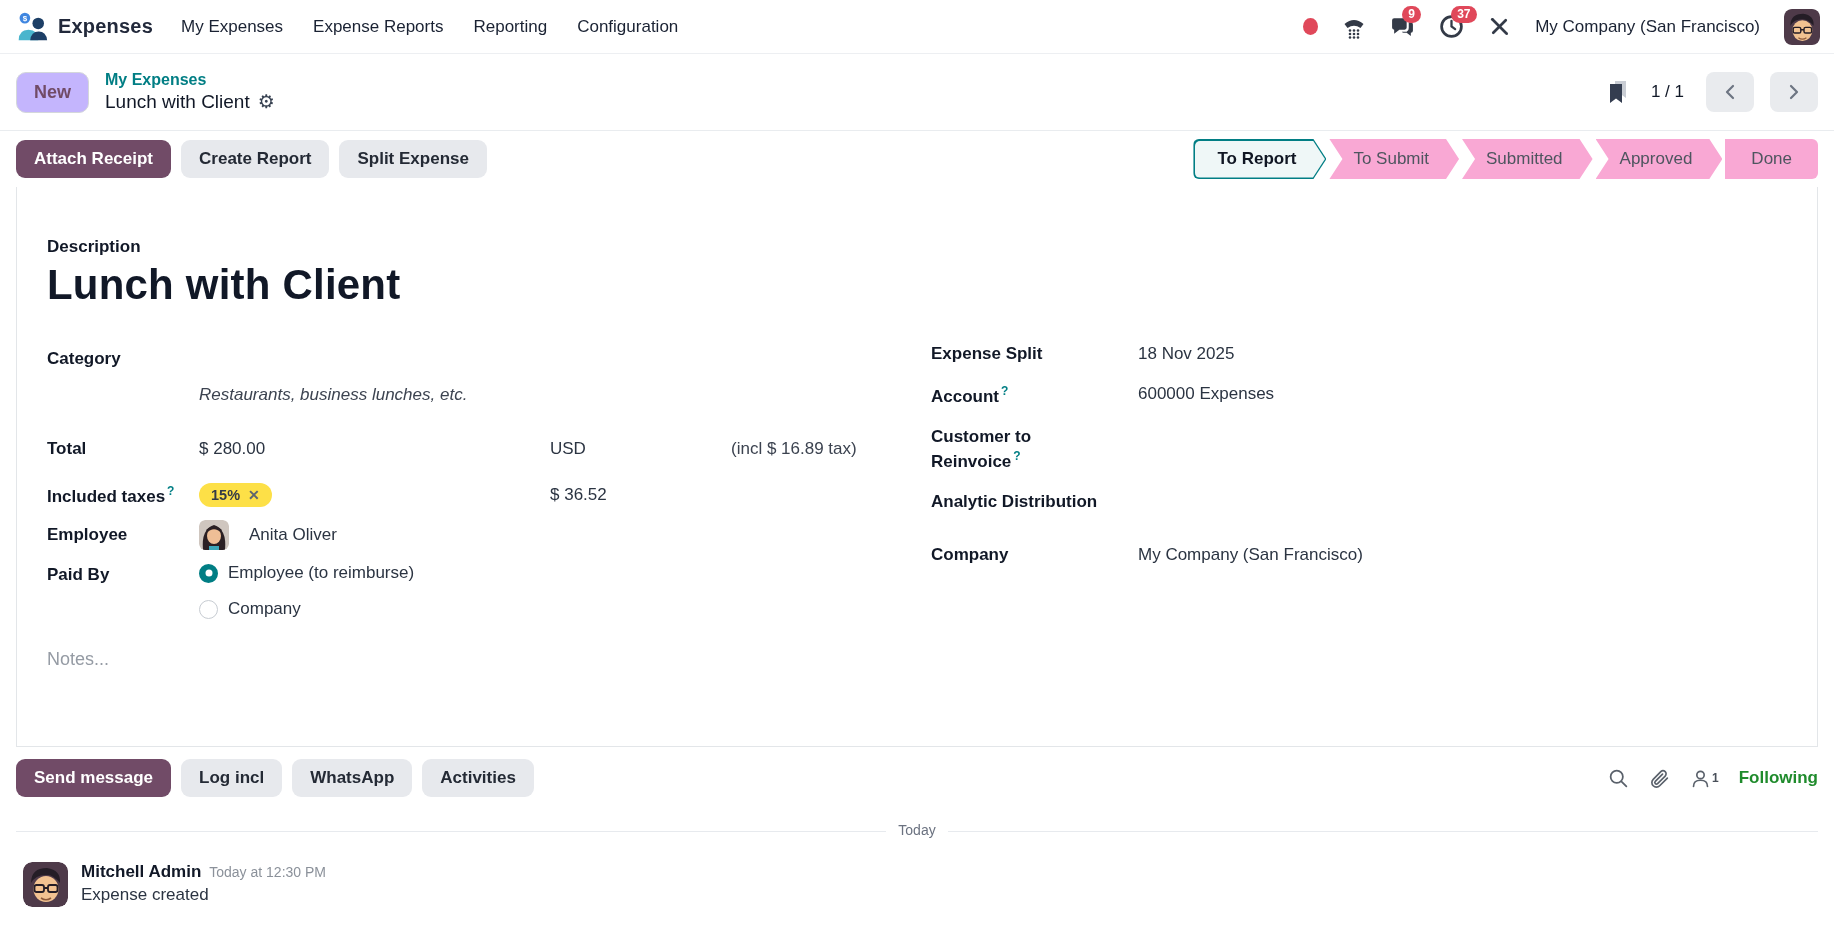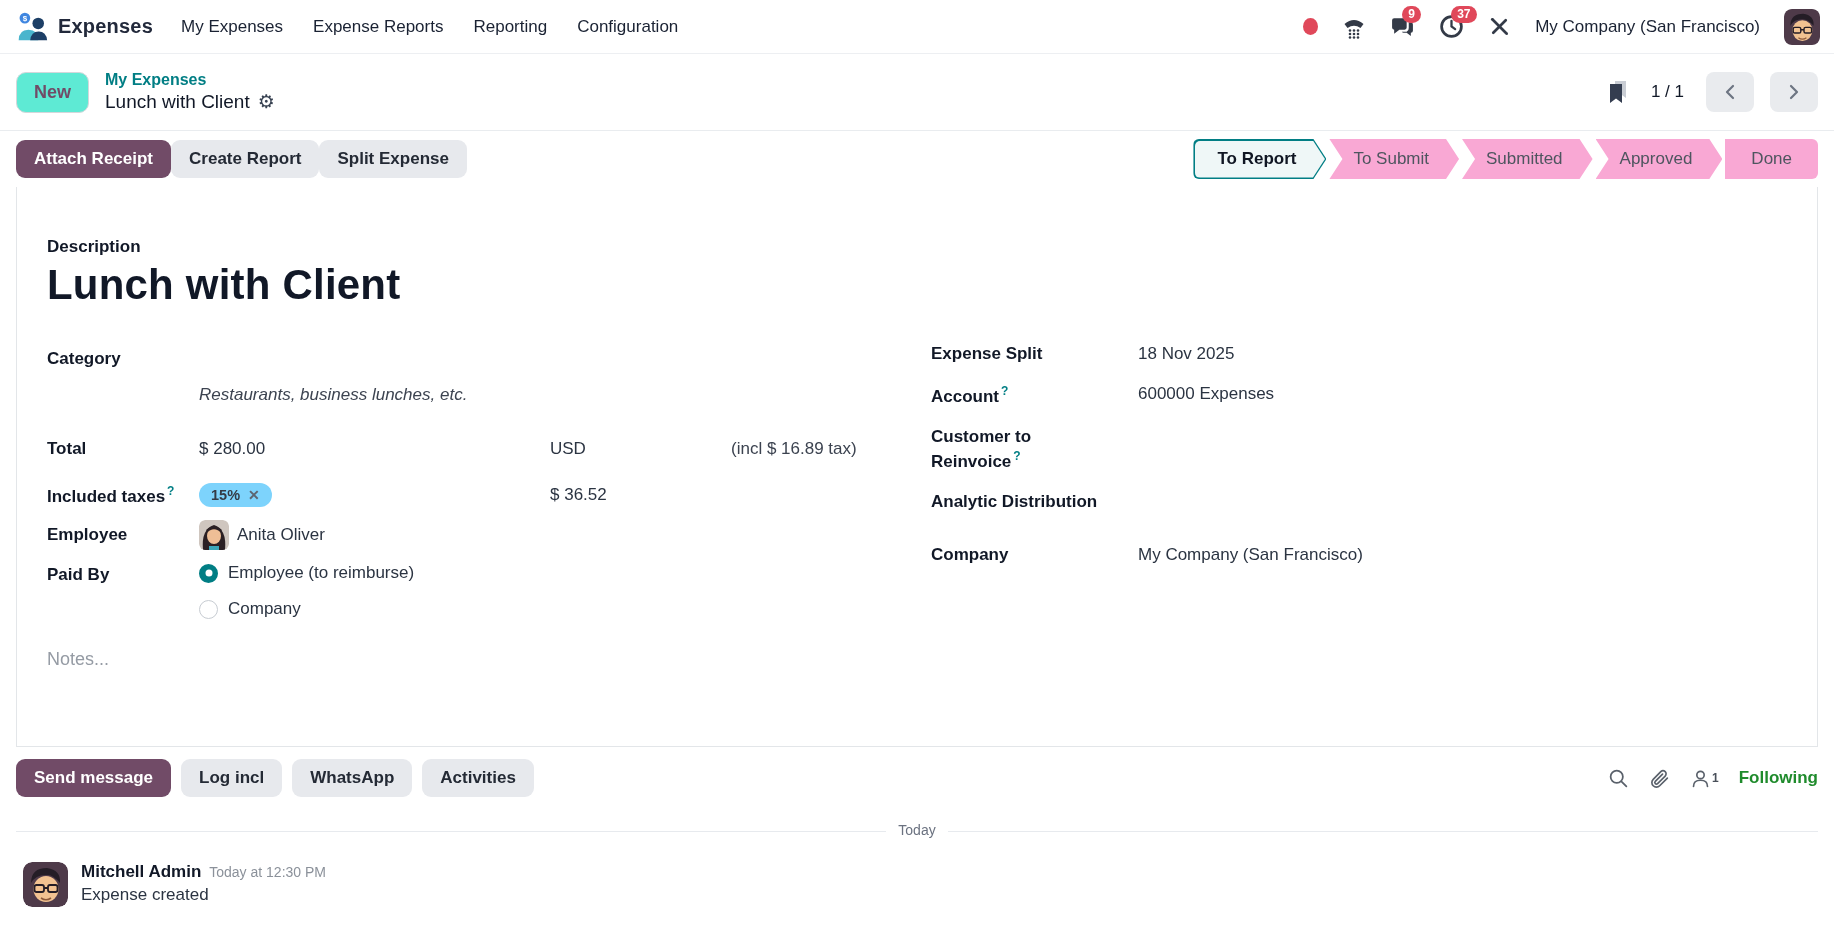--- a/index.html
+++ b/index.html
@@ -17,36 +17,36 @@
   .rec-dot { width:15px; height:17px; border-radius:50%; background:#e0485a; }
   .sys-icon { position:relative; display:flex; align-items:center; cursor:pointer; }
   .badge { position:absolute; top:-8px; left:12px; background:#e0485a; color:#fff;
     font-size:12px; font-weight:700; border-radius:10px; padding:1px 6px; line-height:15px; }
   .company-name { font-size:17px; color:#1a2233; cursor:pointer; }
   .nav-avatar { width:36px; height:36px; border-radius:8px; overflow:hidden; cursor:pointer; }
 
   
   .control-panel { height:77px; display:flex; align-items:center; padding:0 16px;
     background:#fff; border-bottom:1px solid #e9ecef; }
-  .btn-new { font-size:18px; font-weight:700; color:#714B67; background:#5eead4;
+  .btn-new { font-size:18px; font-weight:700; color:#714B67; background:#c4b5fd;
     border:1px solid #d4d7db; border-radius:10px; padding:9px 17px; cursor:pointer; margin-right:16px; }
   .breadcrumbs { display:flex; flex-direction:column; justify-content:center; line-height:1.25; }
   .bc-parent { color:#017E84; font-size:16px; font-weight:700; cursor:pointer; }
   .bc-current { display:flex; align-items:center; gap:8px; font-size:19px; color:#111827; }
   .gear-glyph { font-size:19px; color:#374151; cursor:pointer; }
   .cp-right { margin-left:auto; display:flex; align-items:center; gap:14px; }
   .pager-count { font-size:17px; color:#111827; margin:0 8px; }
   .pager-btn { width:48px; height:40px; background:#e9ebee; border:none; border-radius:8px;
     display:flex; align-items:center; justify-content:center; cursor:pointer; }
   .pager-btn + .pager-btn { margin-left:2px; }
 
   
   .statusbar { height:56px; display:flex; align-items:center; padding:0 16px;
     background:#fff; }
-  .sb-buttons { display:flex; }
+  .sb-buttons { display:flex; gap:10px; }
   .btn { font-size:17px; font-weight:600; border:none; border-radius:9px;
     padding:9px 18px; cursor:pointer; }
   .btn-primary { background:#714B67; color:#fff; }
   .btn-secondary { background:#e7e9ed; color:#242a35; }
   .sb-steps { margin-left:auto; display:flex; align-items:center; }
   .step { position:relative; height:40px; display:flex; align-items:center;
     padding:0 30px 0 24px; cursor:pointer; margin-left:3px;
     clip-path:polygon(0 0, calc(100% - 13px) 0, 100% 50%, calc(100% - 13px) 100%, 0 100%, 13px 50%); }
   .step-gray { background:#f9a8d4; }
   .step-gray .step-label { color:#4e555f; font-size:17px; font-weight:500; }
@@ -74,26 +74,26 @@
     min-height:32px; }
   .flabel { font-size:17px; font-weight:700; color:#111827; align-self:center; }
   .fvalue { font-size:17px; color:#2b3442; }
   .fhelp-sup { color:#017E84; font-size:12px; font-weight:700; vertical-align:super; margin-left:2px; }
   .row-category { margin-bottom:4px; }
   .row-help { margin-bottom:22px; }
   .help-text { grid-column:2 / 5; font-style:italic; color:#3c4350; font-size:17px; }
   .row-total { margin-bottom:14px; }
   .tax-note { color:#3c4350; }
   .row-taxes { margin-bottom:8px; }
-  .tax-tag { display:inline-flex; align-items:center; gap:8px; background:#7dd3fc;
+  .tax-tag { display:inline-flex; align-items:center; gap:8px; background:#fde047;
     border-radius:14px; padding:4px 12px; font-size:14.5px; font-weight:700; color:#343b46;
     cursor:pointer; }
   .tag-x { color:#5d6570; font-weight:700; font-size:14px; cursor:pointer; }
   .row-employee { margin-bottom:10px; }
-  .emp-cell { display:flex; align-items:center; gap:8px; }
+  .emp-cell { display:flex; align-items:center; gap:20px; }
   .emp-avatar { width:30px; height:30px; border-radius:6px; overflow:hidden; }
   .row-paidby .flabel { align-self:start; padding-top:4px; }
   .radio-stack { display:flex; flex-direction:column; gap:16px; padding-top:2px; }
   .radio-opt { display:flex; align-items:center; gap:10px; font-size:17px; color:#2b3442; cursor:pointer; }
   .radio-circle { width:19px; height:19px; border-radius:50%; border:1.5px solid #c7ccd2; background:#fff; flex:none; }
   .radio-checked { border:2px solid #017E84; background:#017E84; position:relative; }
   .radio-checked::after { content:""; position:absolute; top:50%; left:50%; width:7px; height:7px;
     transform:translate(-50%,-50%); background:#fff; border-radius:50%; }
   .notes-placeholder { margin-top:30px; font-size:18px; color:#959ba4; cursor:text; }
 

